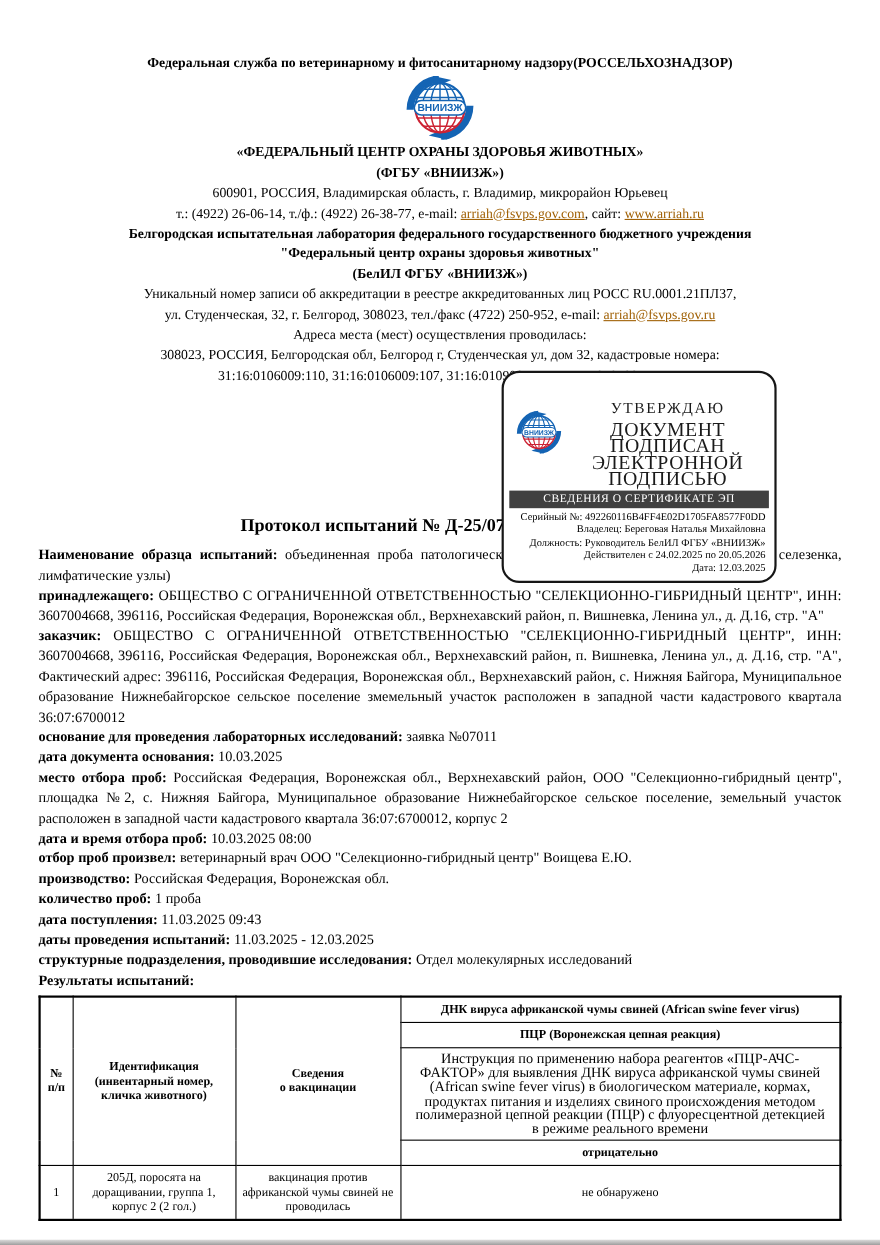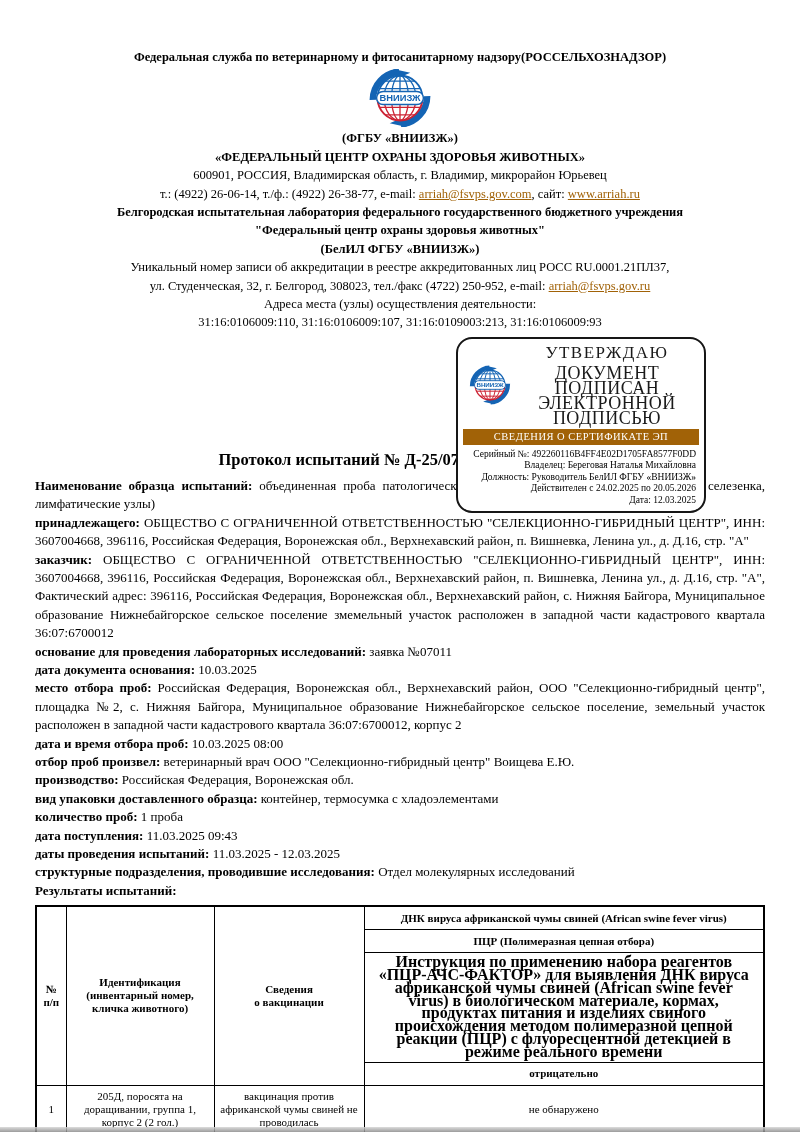--- a/index.html
+++ b/index.html
@@ -9,40 +9,40 @@
   .hdr{padding-top:20px;text-align:center;font-size:12.5px;line-height:18.4px;margin-top:28px;}
   .hdr-line{white-space:nowrap;}
   .b{font-weight:bold;}
   .logo{display:block;margin:3px auto 2px auto;}
   a.link{color:#a16207;text-decoration:underline;cursor:pointer;}
   
   .stamp{position:absolute;left:456px;top:337px;width:246px;background:#fff;
          border:2.5px solid #161616;border-radius:16px;z-index:5;}
   .stamp-top{display:flex;align-items:center;padding:4px 6px 1px 6px;}
   .stamp-right{flex:1;text-align:center;color:#1a1a1a;}
-  .stamp-approve{font-size:17px;letter-spacing:1.5px;margin-bottom:3px;}
+  .stamp-approve{font-size:14px;letter-spacing:1.5px;margin-bottom:3px;margin-top:21px;}
   .stamp-signed{font-size:18px;line-height:15px;letter-spacing:.5px;}
-  .stamp-bar{margin:2px 5px;background:#a16207;color:#fff;text-align:center;
+  .stamp-bar{margin:2px 5px;background:#404040;color:#fff;text-align:center;
              font-size:10.5px;letter-spacing:.5px;padding:2px 0 3px 0;}
   .stamp-details{padding:2px 8px 5px 8px;font-size:9.5px;line-height:11.4px;text-align:right;}
   
   .title{margin-top:118px;text-align:center;font-size:16.5px;font-weight:bold;line-height:20px;}
   
   .fields{margin:7px 35px 0 35px;font-size:13px;line-height:18.4px;text-align:justify;}
   .fields p{margin:0;}
   .results-label{font-weight:bold;}
   
   .tbl{margin:5px auto 0 35px;width:730px;border-collapse:collapse;border:2px solid #000;
        table-layout:fixed;}
   .tbl td{border:1px solid #000;padding:2px 4px;text-align:center;vertical-align:middle;
           font-size:11px;line-height:13px;word-wrap:break-word;}
   .tbl .bh{font-weight:bold;}
   .tbl .pre{white-space:pre-line;}
   .tbl .hrow td{height:18px;}
-  .tbl .method{font-weight:bold;font-size:16px;line-height:12.8px;padding:3px 10px;margin-top:44px;}
+  .tbl .method{font-weight:normal;font-size:13px;line-height:12.8px;padding:3px 10px;margin-top:44px;}
   .tbl .data-row td{height:44px;font-size:11px;margin-top:32px;}
   .page-bottom-bar{position:absolute;left:0;right:0;bottom:0;height:5px;
                    background:linear-gradient(180deg,#d6d6d6,#8a8a8a);opacity:.85;}
 </style>
 </head>
 <body>
 
 <div class="page">
 
   <div class="hdr">
@@ -75,34 +75,35 @@
         <line x1="42" y1="31" x2="42" y2="55"></line>
         <line x1="20" y1="41" x2="64" y2="41"></line>
         <line x1="26" y1="49" x2="58" y2="49"></line>
       </g>
       <path d="M18 31 A 24 24 0 0 1 66 31" fill="none" stroke="#1464b4" stroke-width="2"></path>
       <path d="M18 31 A 24 24 0 0 0 66 31" fill="none" stroke="#cc2233" stroke-width="2"></path>
       <rect x="17" y="24" width="50" height="14" rx="7" fill="#ffffff" stroke="#1464b4" stroke-width="1.5"></rect>
       <text x="42" y="34.5" text-anchor="middle" font-family="Liberation Sans, sans-serif" font-size="10" font-weight="bold" fill="#1464b4">ВНИИЗЖ</text>
     </svg>
 
+    <div class="hdr-line b">«ФЕДЕРАЛЬНЫЙ ЦЕНТР ОХРАНЫ ЗДОРОВЬЯ ЖИВОТНЫХ»</div>
     <div class="hdr-line b">(ФГБУ «ВНИИЗЖ»)</div>
-    <div class="hdr-line b">«ФЕДЕРАЛЬНЫЙ ЦЕНТР ОХРАНЫ ЗДОРОВЬЯ ЖИВОТНЫХ»</div>
     <div class="hdr-line">600901, РОССИЯ, Владимирская область, г. Владимир, микрорайон Юрьевец</div>
     <div class="hdr-line">
       <span>т.: (4922) 26-06-14, т./ф.: (4922) 26-38-77, e-mail: </span><a class="link">arriah@fsvps.gov.com</a><span>, сайт: </span><a class="link">www.arriah.ru</a>
     </div>
     <div class="hdr-line b">Белгородская испытательная лаборатория федерального государственного бюджетного учреждения</div>
     <div class="hdr-line b">"Федеральный центр охраны здоровья животных"</div>
     <div class="hdr-line b">(БелИЛ ФГБУ «ВНИИЗЖ»)</div>
     <div class="hdr-line">Уникальный номер записи об аккредитации в реестре аккредитованных лиц РОСС RU.0001.21ПЛ37,</div>
     <div class="hdr-line">
       <span>ул. Студенческая, 32, г. Белгород, 308023, тел./факс (4722) 250-952, e-mail: </span><a class="link">arriah@fsvps.gov.ru</a>
     </div>
-    <div class="hdr-line">Адреса места (узлы) осуществления деятельности:</div>
+    <div class="hdr-line">Адреса места (мест) осуществления проводилась:</div>
+    <div class="hdr-line">308023, РОССИЯ, Белгородская обл, Белгород г, Студенческая ул, дом 32, кадастровые номера:</div>
     <div class="hdr-line">31:16:0106009:110, 31:16:0106009:107, 31:16:0109003:213, 31:16:0106009:93</div>
   </div>
 
   <div class="stamp">
     <div class="stamp-top">
       <svg width="52" height="40" viewBox="0 0 84 62">
         <defs>
           <clipPath id="clipTop2">
               <rect x="16" y="4" width="52" height="27"></rect>
             </clipPath>
@@ -155,21 +156,20 @@
   <div class="fields">
     <p><span class="b">Наименование образца испытаний:</span> <span>объединенная проба патологического материала от свиней (печень, легкие, селезенка, лимфатические узлы)</span></p>
     <p><span class="b">принадлежащего:</span> <span>ОБЩЕСТВО С ОГРАНИЧЕННОЙ ОТВЕТСТВЕННОСТЬЮ "СЕЛЕКЦИОННО-ГИБРИДНЫЙ ЦЕНТР", ИНН: 3607004668, 396116, Российская Федерация, Воронежская обл., Верхнехавский район, п. Вишневка, Ленина ул., д. Д.16, стр. "А"</span></p>
     <p><span class="b">заказчик:</span> <span>ОБЩЕСТВО С ОГРАНИЧЕННОЙ ОТВЕТСТВЕННОСТЬЮ "СЕЛЕКЦИОННО-ГИБРИДНЫЙ ЦЕНТР", ИНН: 3607004668, 396116, Российская Федерация, Воронежская обл., Верхнехавский район, п. Вишневка, Ленина ул., д. Д.16, стр. "А", Фактический адрес: 396116, Российская Федерация, Воронежская обл., Верхнехавский район, с. Нижняя Байгора, Муниципальное образование Нижнебайгорское сельское поселение змемельный участок расположен в западной части кадастрового квартала 36:07:6700012</span></p>
     <p><span class="b">основание для проведения лабораторных исследований:</span> <span>заявка №07011</span></p>
     <p><span class="b">дата документа основания:</span> <span>10.03.2025</span></p>
     <p><span class="b">место отбора проб:</span> <span>Российская Федерация, Воронежская обл., Верхнехавский район, ООО "Селекционно-гибридный центр", площадка №2, с. Нижняя Байгора, Муниципальное образование Нижнебайгорское сельское поселение, земельный участок расположен в западной части кадастрового квартала 36:07:6700012, корпус 2</span></p>
     <p><span class="b">дата и время отбора проб:</span> <span>10.03.2025 08:00</span></p>
     <p><span class="b">отбор проб произвел:</span> <span>ветеринарный врач ООО "Селекционно-гибридный центр" Воищева Е.Ю.</span></p>
     <p><span class="b">производство:</span> <span>Российская Федерация, Воронежская обл.</span></p>
-    <p><span class="b">вид упаковки доставленного образца:</span> <span>контейнер, термосумка с хладоэлементами</span></p>
     <p><span class="b">количество проб:</span> <span>1 проба</span></p>
     <p><span class="b">дата поступления:</span> <span>11.03.2025 09:43</span></p>
     <p><span class="b">даты проведения испытаний:</span> <span>11.03.2025 - 12.03.2025</span></p>
     <p><span class="b">структурные подразделения, проводившие исследования:</span> <span>Отдел молекулярных исследований</span></p>
     <p class="results-label">Результаты испытаний:</p>
   </div>
 
   <table class="tbl">
     <colgroup>
       <col style="width:30px">
@@ -180,21 +180,21 @@
     <tbody>
       <tr class="hrow">
         <td rowspan="4" class="bh pre">№
 п/п</td>
         <td rowspan="4" class="bh">Идентификация (инвентарный номер, кличка животного)</td>
         <td rowspan="4" class="bh pre">Сведения
 о вакцинации</td>
         <td class="bh">ДНК вируса африканской чумы свиней (African swine fever virus)</td>
       </tr>
       <tr class="hrow">
-        <td class="bh">ПЦР (Полимеразная цепная отбора)</td>
+        <td class="bh">ПЦР (Воронежская цепная реакция)</td>
       </tr>
       <tr>
         <td class="method">Инструкция по применению набора реагентов «ПЦР-АЧС-ФАКТОР» для выявления ДНК вируса африканской чумы свиней (African swine fever virus) в биологическом материале, кормах, продуктах питания и изделиях свиного происхождения методом полимеразной цепной реакции (ПЦР) с флуоресцентной детекцией в режиме реального времени</td>
       </tr>
       <tr class="hrow">
         <td class="bh">отрицательно</td>
       </tr>
       <tr class="data-row">
         <td>1</td>
         <td>205Д, поросята на доращивании, группа 1, корпус 2 (2 гол.)</td>

